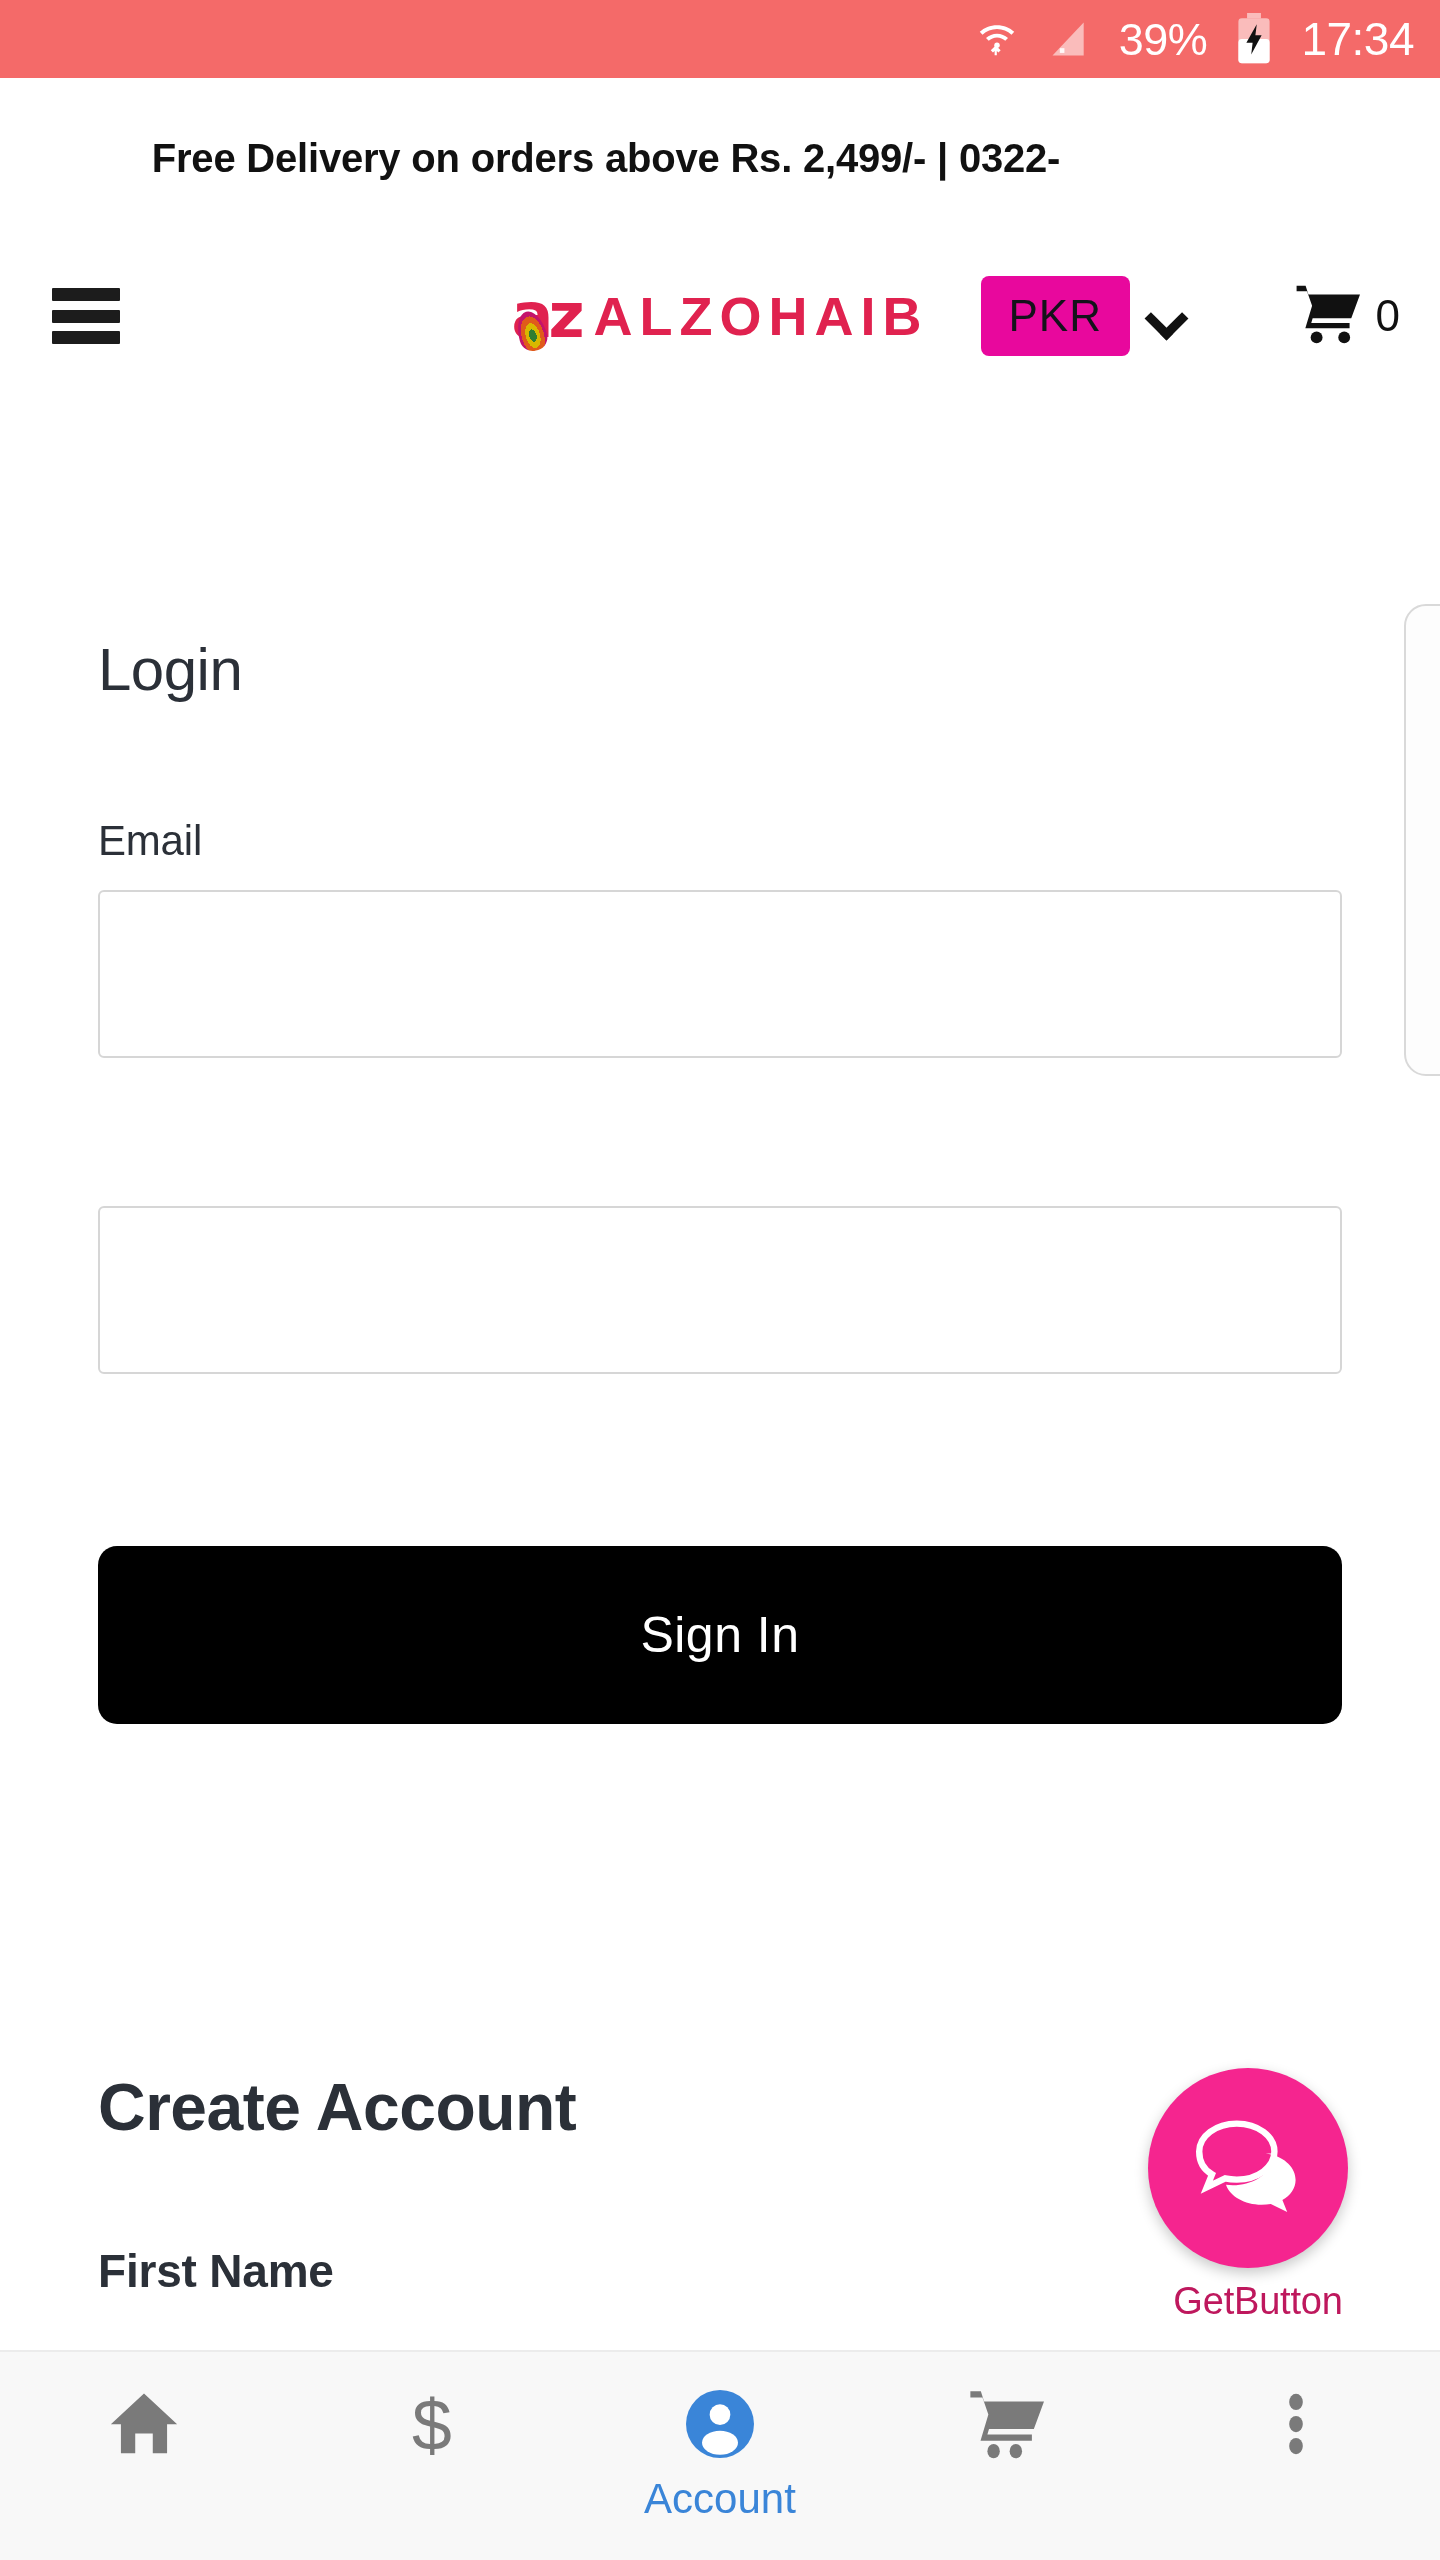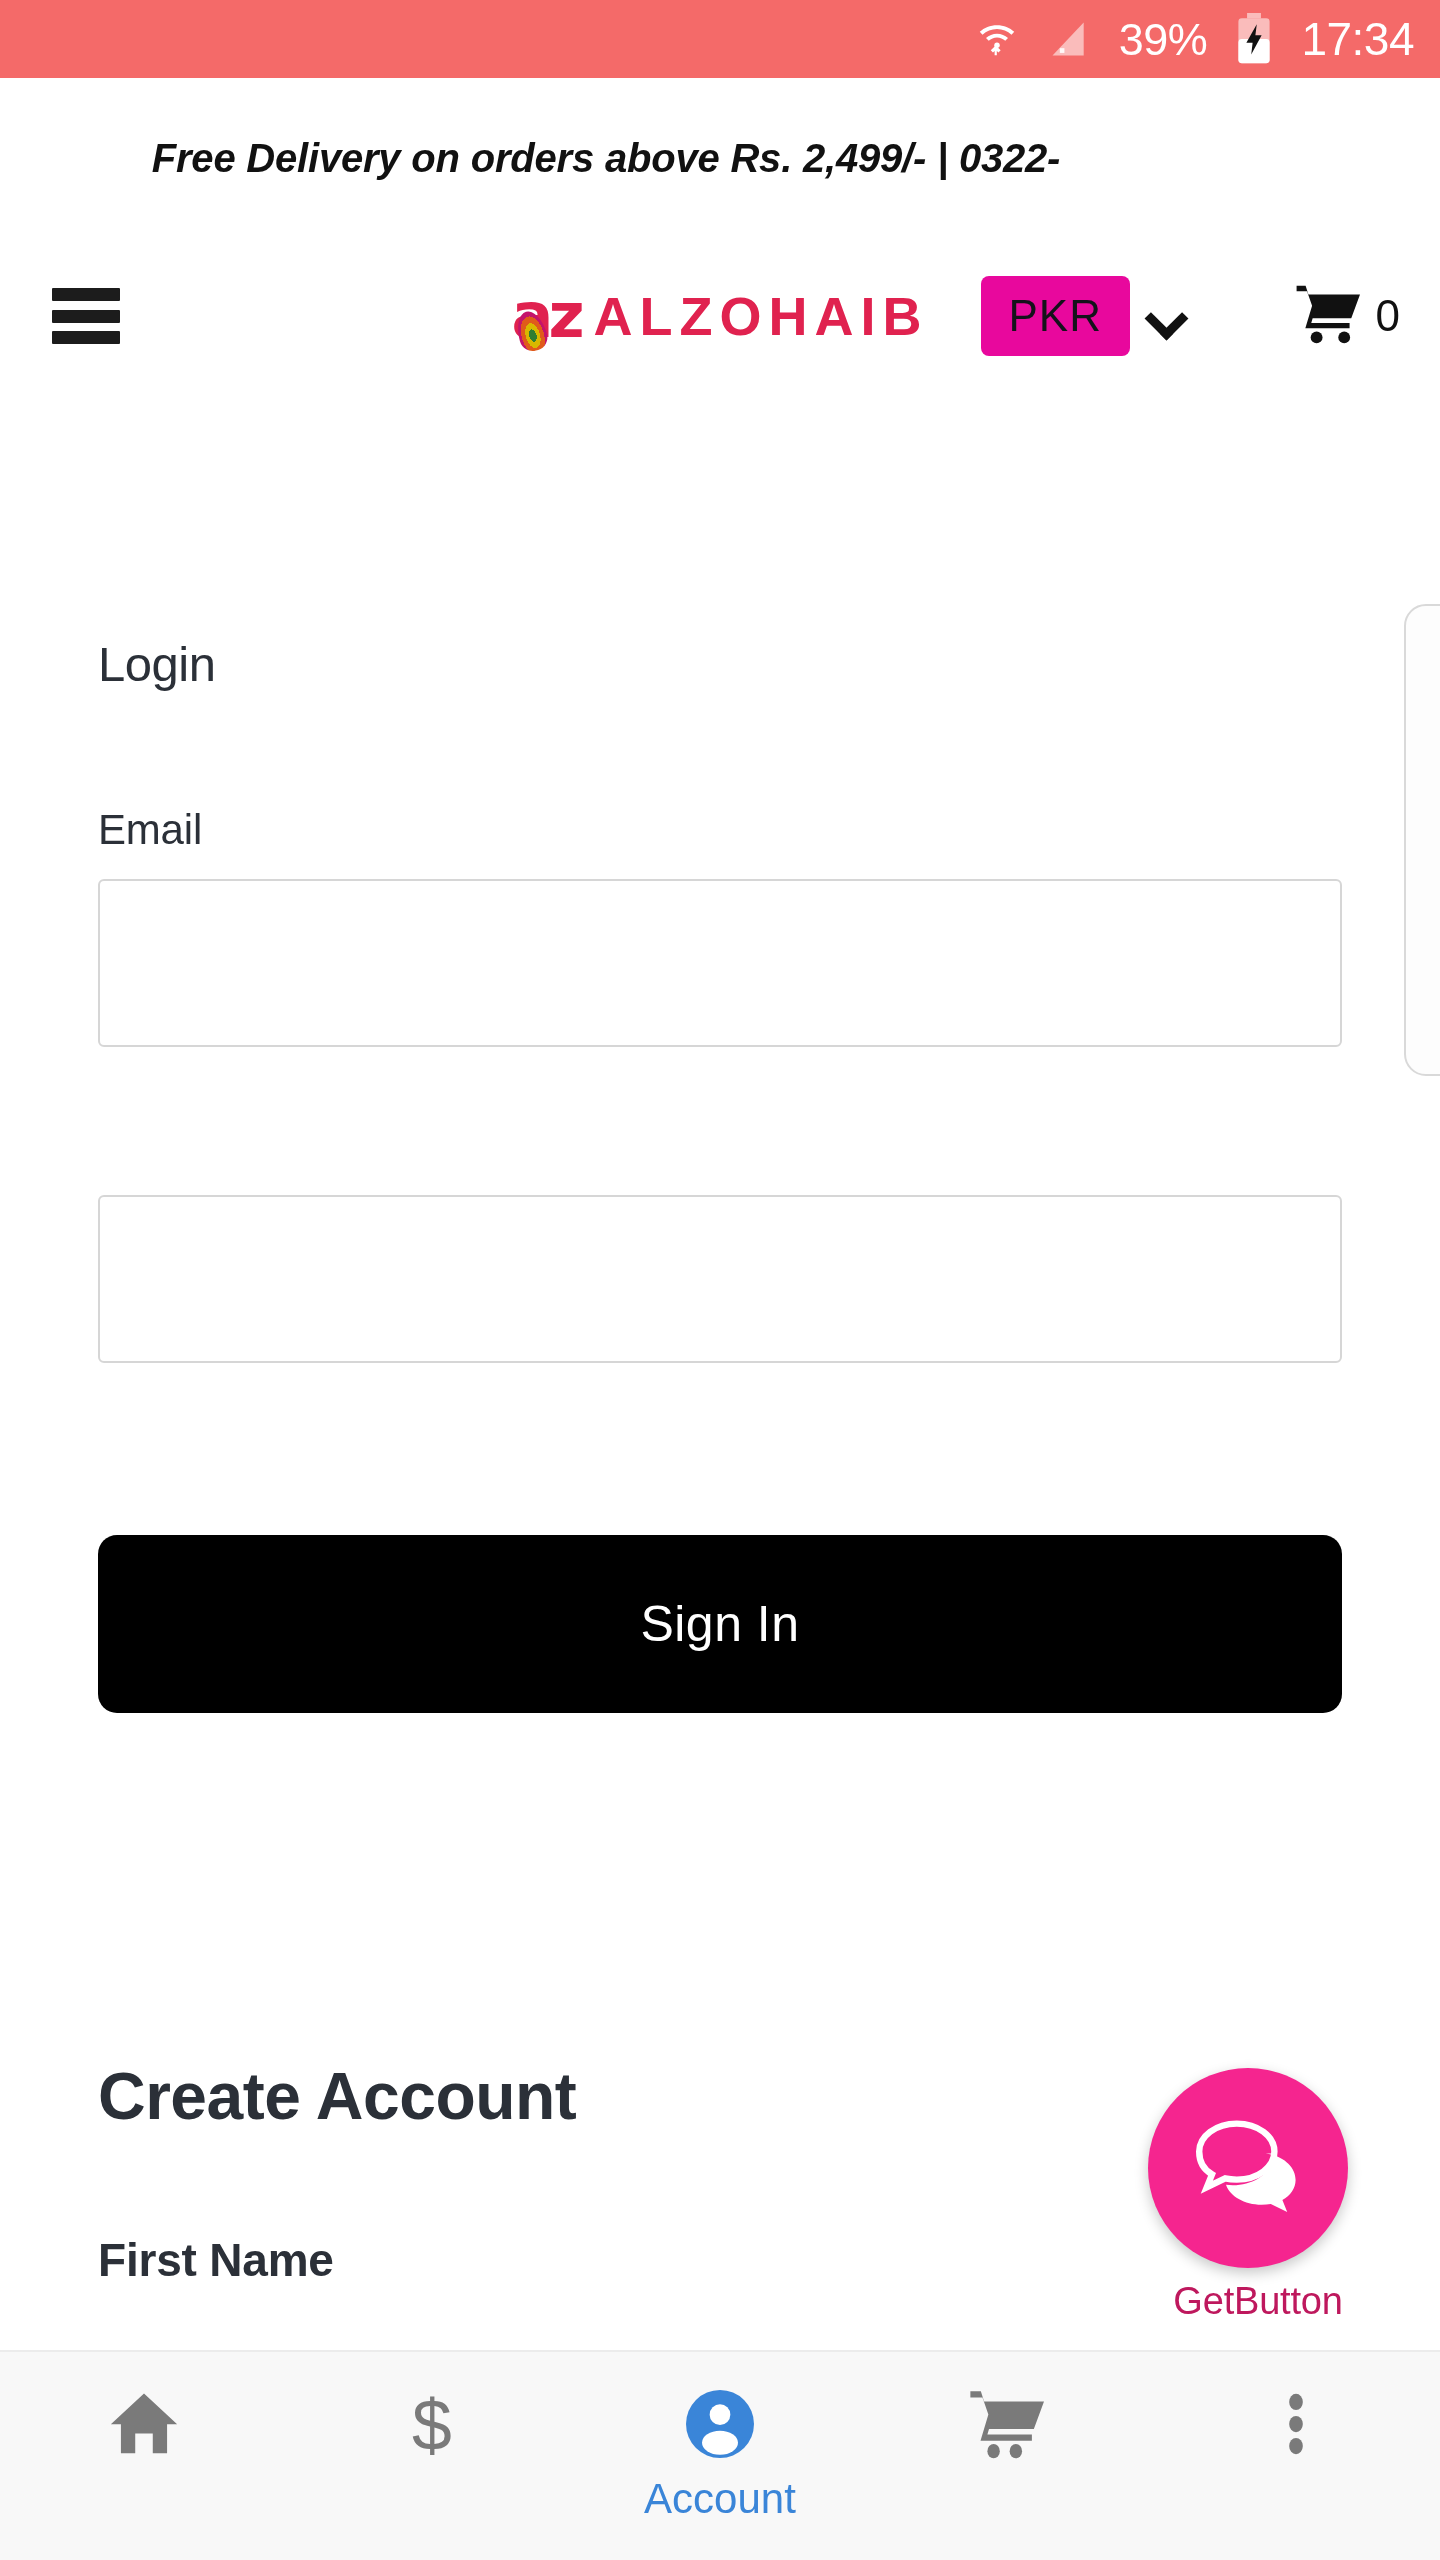--- a/index.html
+++ b/index.html
@@ -23,21 +23,20 @@
     color:#ffffff; font-size:45px; font-weight:400;
     letter-spacing:-0.5px; line-height:1;
   }
   .sb-time{ color:#fff; font-size:46px; font-weight:400; letter-spacing:-0.5px; }
 
   
   .announce{
     position:absolute; top:78px; left:0; width:1212px; height:160px;
     display:flex; flex-direction:column; align-items:center; justify-content:center;
     padding:10px 36px;
-    font-style:italic;
   }
   .announce-line{
     color:#111111; font-weight:700; font-size:40px; line-height:1.22;
     text-align:center; letter-spacing:-0.2px; white-space:nowrap;
   }
 
   
   .header{
     position:absolute; top:246px; left:0; width:1440px; height:140px;
     display:flex; align-items:center;
@@ -98,21 +97,21 @@
   .side-card{
     position:absolute; left:1404px; top:604px; width:120px; height:472px;
     background:#fdfdfd; border:2px solid #d9d9d9; border-radius:22px;
   }
 
   
   .content{ position:absolute; top:386px; left:0; width:1440px; }
   .form-wrap{ padding:0 98px; }
 
   h1.page-title{
-    font-weight:400; font-size:49px; color:#2b3038;
+    font-weight:400; font-size:60px; color:#2b3038;
     letter-spacing:-0.5px; margin-top:254px; line-height:1;
   }
   .field{ margin-top:0; }
   .field-label{
     font-size:42px; color:#2b3038; font-weight:400;
     line-height:1; letter-spacing:-0.2px;
   }
   .field-input{
     display:block; width:100%; height:168px; margin-top:28px;
     border:2px solid #d6d6d6; border-radius:6px; background:#fff;

